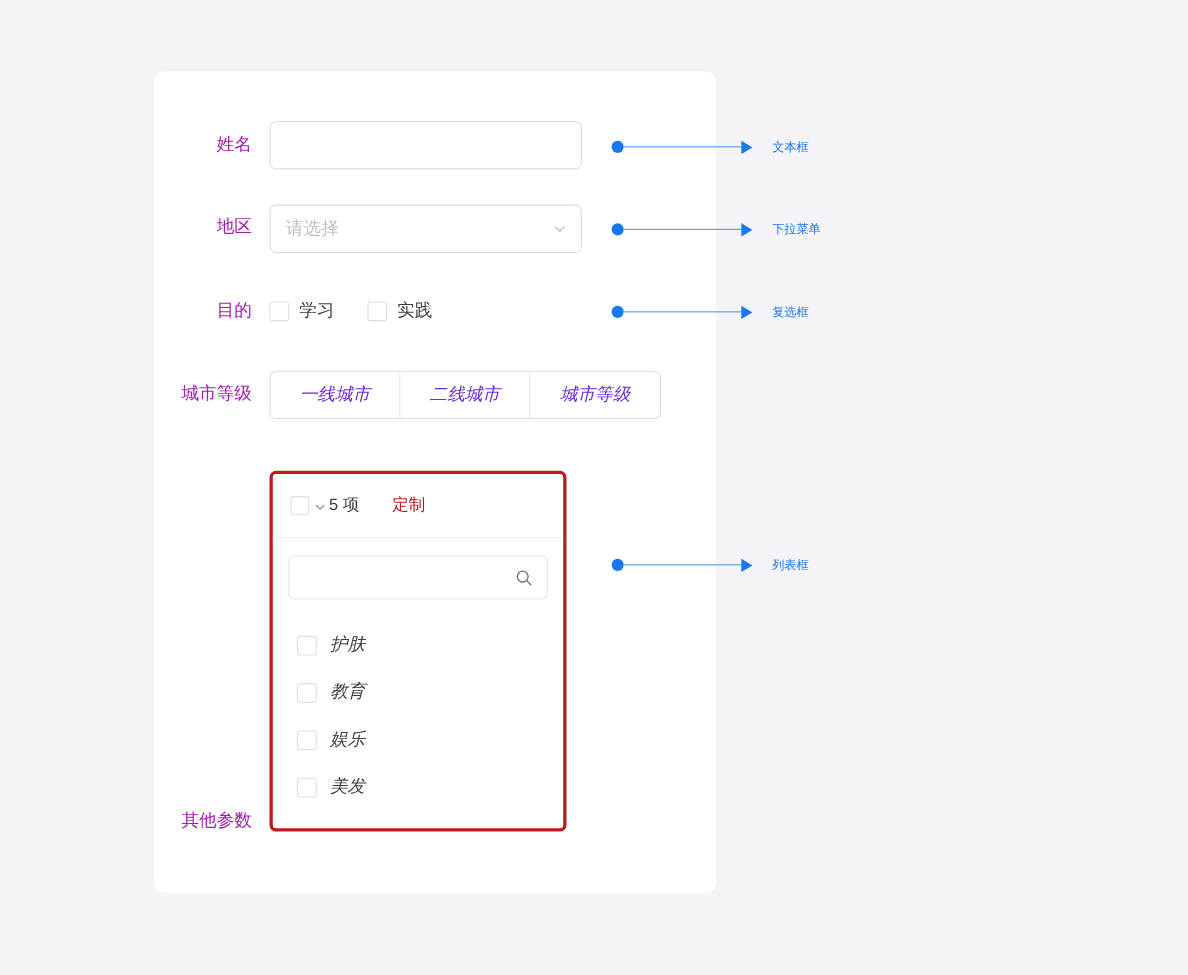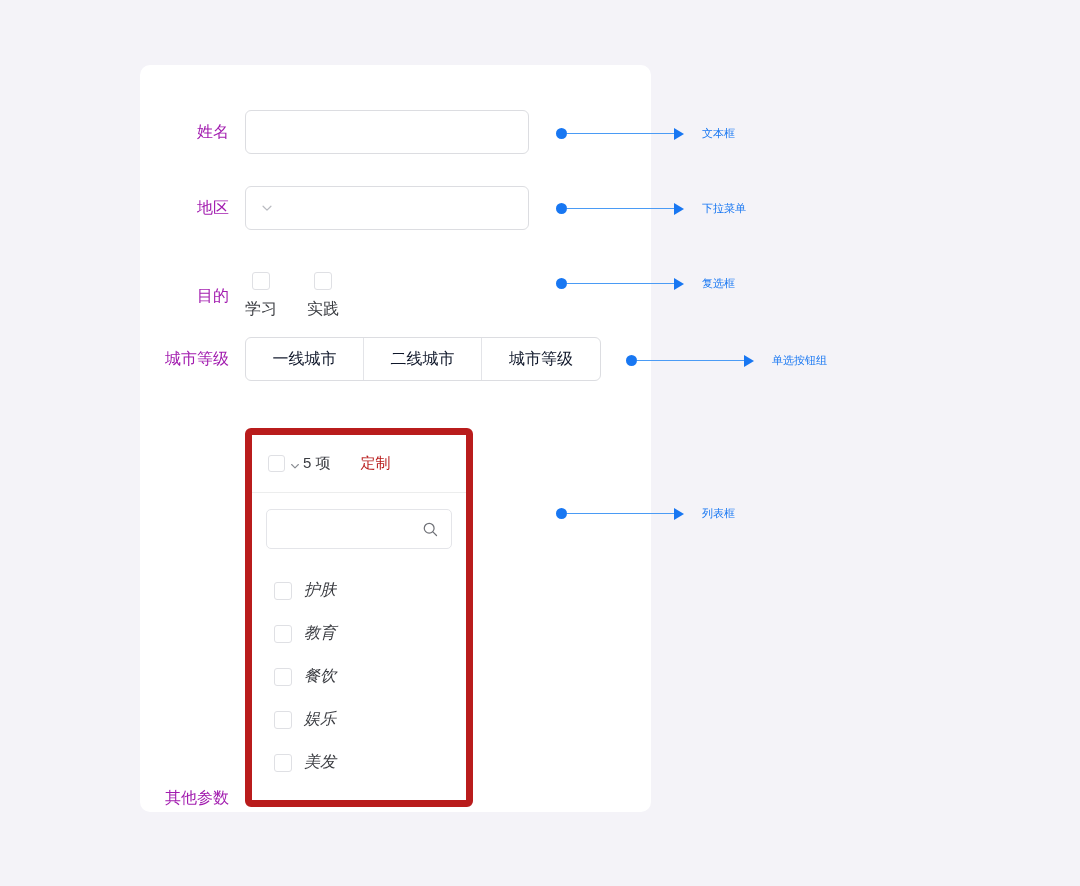--- a/index.html
+++ b/index.html
@@ -44,41 +44,42 @@
   }
   .select-value { flex: 1; font-size: 16px; color: #bfc1c7; }
   .chev { width: 14px; height: 14px; color: #b9bbc1; flex: 0 0 auto; }
 
   
   .cbox {
     width: 18px; height: 18px;
     border: 1px solid #dfe0e4; border-radius: 3px;
     background: #fff; flex: 0 0 auto;
   }
-  .cb-item { display: flex; align-items: center; gap: 9px; margin-right: 30px; flex-direction: column; }
+  .cb-item { display: flex; align-items: center; gap: 9px; margin-right: 30px; }
   .cb-text { font-size: 16px; color: #3b3d42; }
 
   
   .radiogroup {
     display: flex; height: 44px;
     border: 1px solid #dcdde1; border-radius: 6px;
     background: #fff; overflow: hidden;
   }
   .radio-seg {
     display: flex; align-items: center; justify-content: center;
-    padding: 0 20px; font-size: 16px; color: #0f172a;
+    padding: 0 20px; font-size: 16px; color: #6d28d9;
     border-right: 1px solid #e3e4e8;
     min-width: 118px;
+    font-style: italic;
   }
   .radio-seg:last-child { border-right: none; }
 
   
   .listbox {
-    width: 228px;
-    border: 7px solid #b91c1c; border-radius: 6px;
+    width: 270px;
+    border: 3px solid #b91c1c; border-radius: 6px;
     background: #fff;
   }
   .lb-header {
     height: 58px; display: flex; align-items: center;
     padding: 0 18px 0 16px;
     border-bottom: 1px solid #eceded;
   }
   .lb-header .cbox { width: 17px; height: 17px; }
   .lb-chev { width: 12px; height: 12px; color: #8a8d93; margin: 0 2px 0 4px; }
   .lb-count { font-size: 15px; color: #3b3d42; white-space: nowrap; }
@@ -122,23 +123,24 @@
 
 <div class="stage">
 
   <div class="card"></div>
 
   <div class="row" style="left:140px; top:110px;">
     <div class="row-label">姓名</div>
     <div class="textbox" title=""></div>
   </div>
 
-  <div class="row" style="left:140px; top:186px;">
+  <div class="row" style="left:140px; top:186px;font-family:Liberation Mono, monospace;">
     <div class="row-label">地区</div>
     <div class="select">
+      <span class="select-value">请选择</span>
       <span class="chev">
         <svg viewBox="0 0 16 16" width="14" height="14" fill="none" stroke="currentColor" stroke-width="1.4" stroke-linecap="round" stroke-linejoin="round">
           <path d="M3.5 6 L8 10.5 L12.5 6"></path>
         </svg>
       </span>
     </div>
   </div>
 
   <div class="row" style="left:140px; top:272px;">
     <div class="row-label">目的</div>
@@ -194,24 +196,20 @@
         <label class="lb-item">
           <span class="cbox"></span>
           <span class="lb-item-text">护肤</span>
         </label>
         <label class="lb-item">
           <span class="cbox"></span>
           <span class="lb-item-text">教育</span>
         </label>
         <label class="lb-item">
           <span class="cbox"></span>
-          <span class="lb-item-text">餐饮</span>
-        </label>
-        <label class="lb-item">
-          <span class="cbox"></span>
           <span class="lb-item-text">娱乐</span>
         </label>
         <label class="lb-item">
           <span class="cbox"></span>
           <span class="lb-item-text">美发</span>
         </label>
       </div>
 
     </div>
   </div>
@@ -230,26 +228,20 @@
     <span class="anno-text">下拉菜单</span>
   </div>
 
   <div class="anno" style="left:556px; top:276px;">
     <span class="anno-dot"></span>
     <span class="anno-line" style="width:108px;"></span>
     <span class="anno-arrow"></span>
     <span class="anno-text">复选框</span>
   </div>
 
-  <div class="anno" style="left:626px; top:353px;">
-    <span class="anno-dot"></span>
-    <span class="anno-line" style="width:108px;"></span>
-    <span class="anno-arrow"></span>
-    <span class="anno-text">单选按钮组</span>
-  </div>
 
   <div class="anno" style="left:556px; top:506px;">
     <span class="anno-dot"></span>
     <span class="anno-line" style="width:108px;"></span>
     <span class="anno-arrow"></span>
     <span class="anno-text">列表框</span>
   </div>
 
 </div>
 

